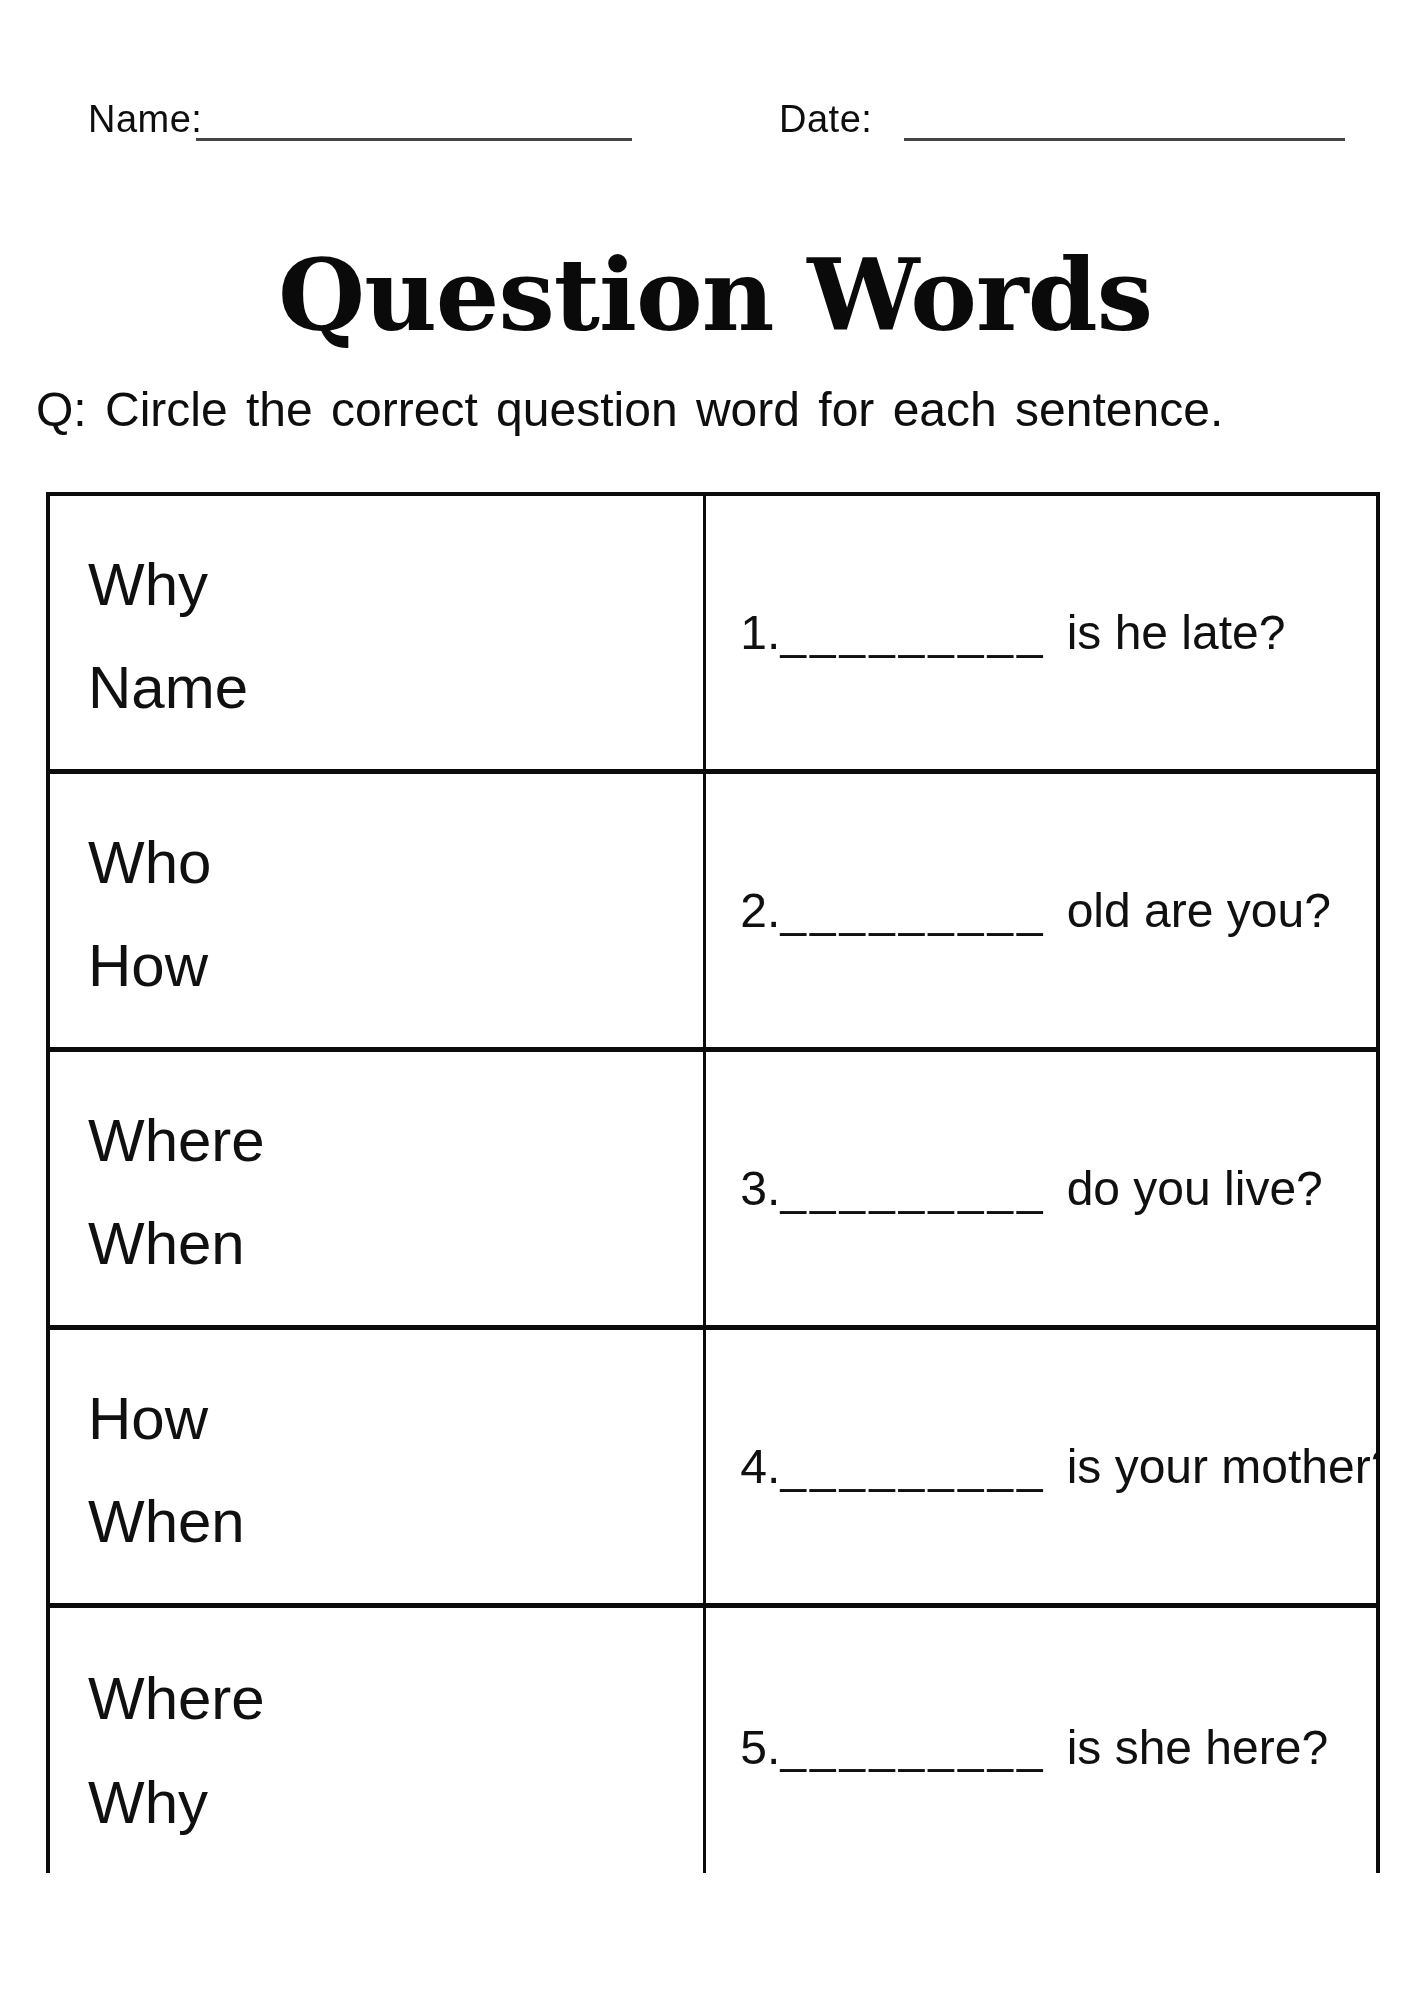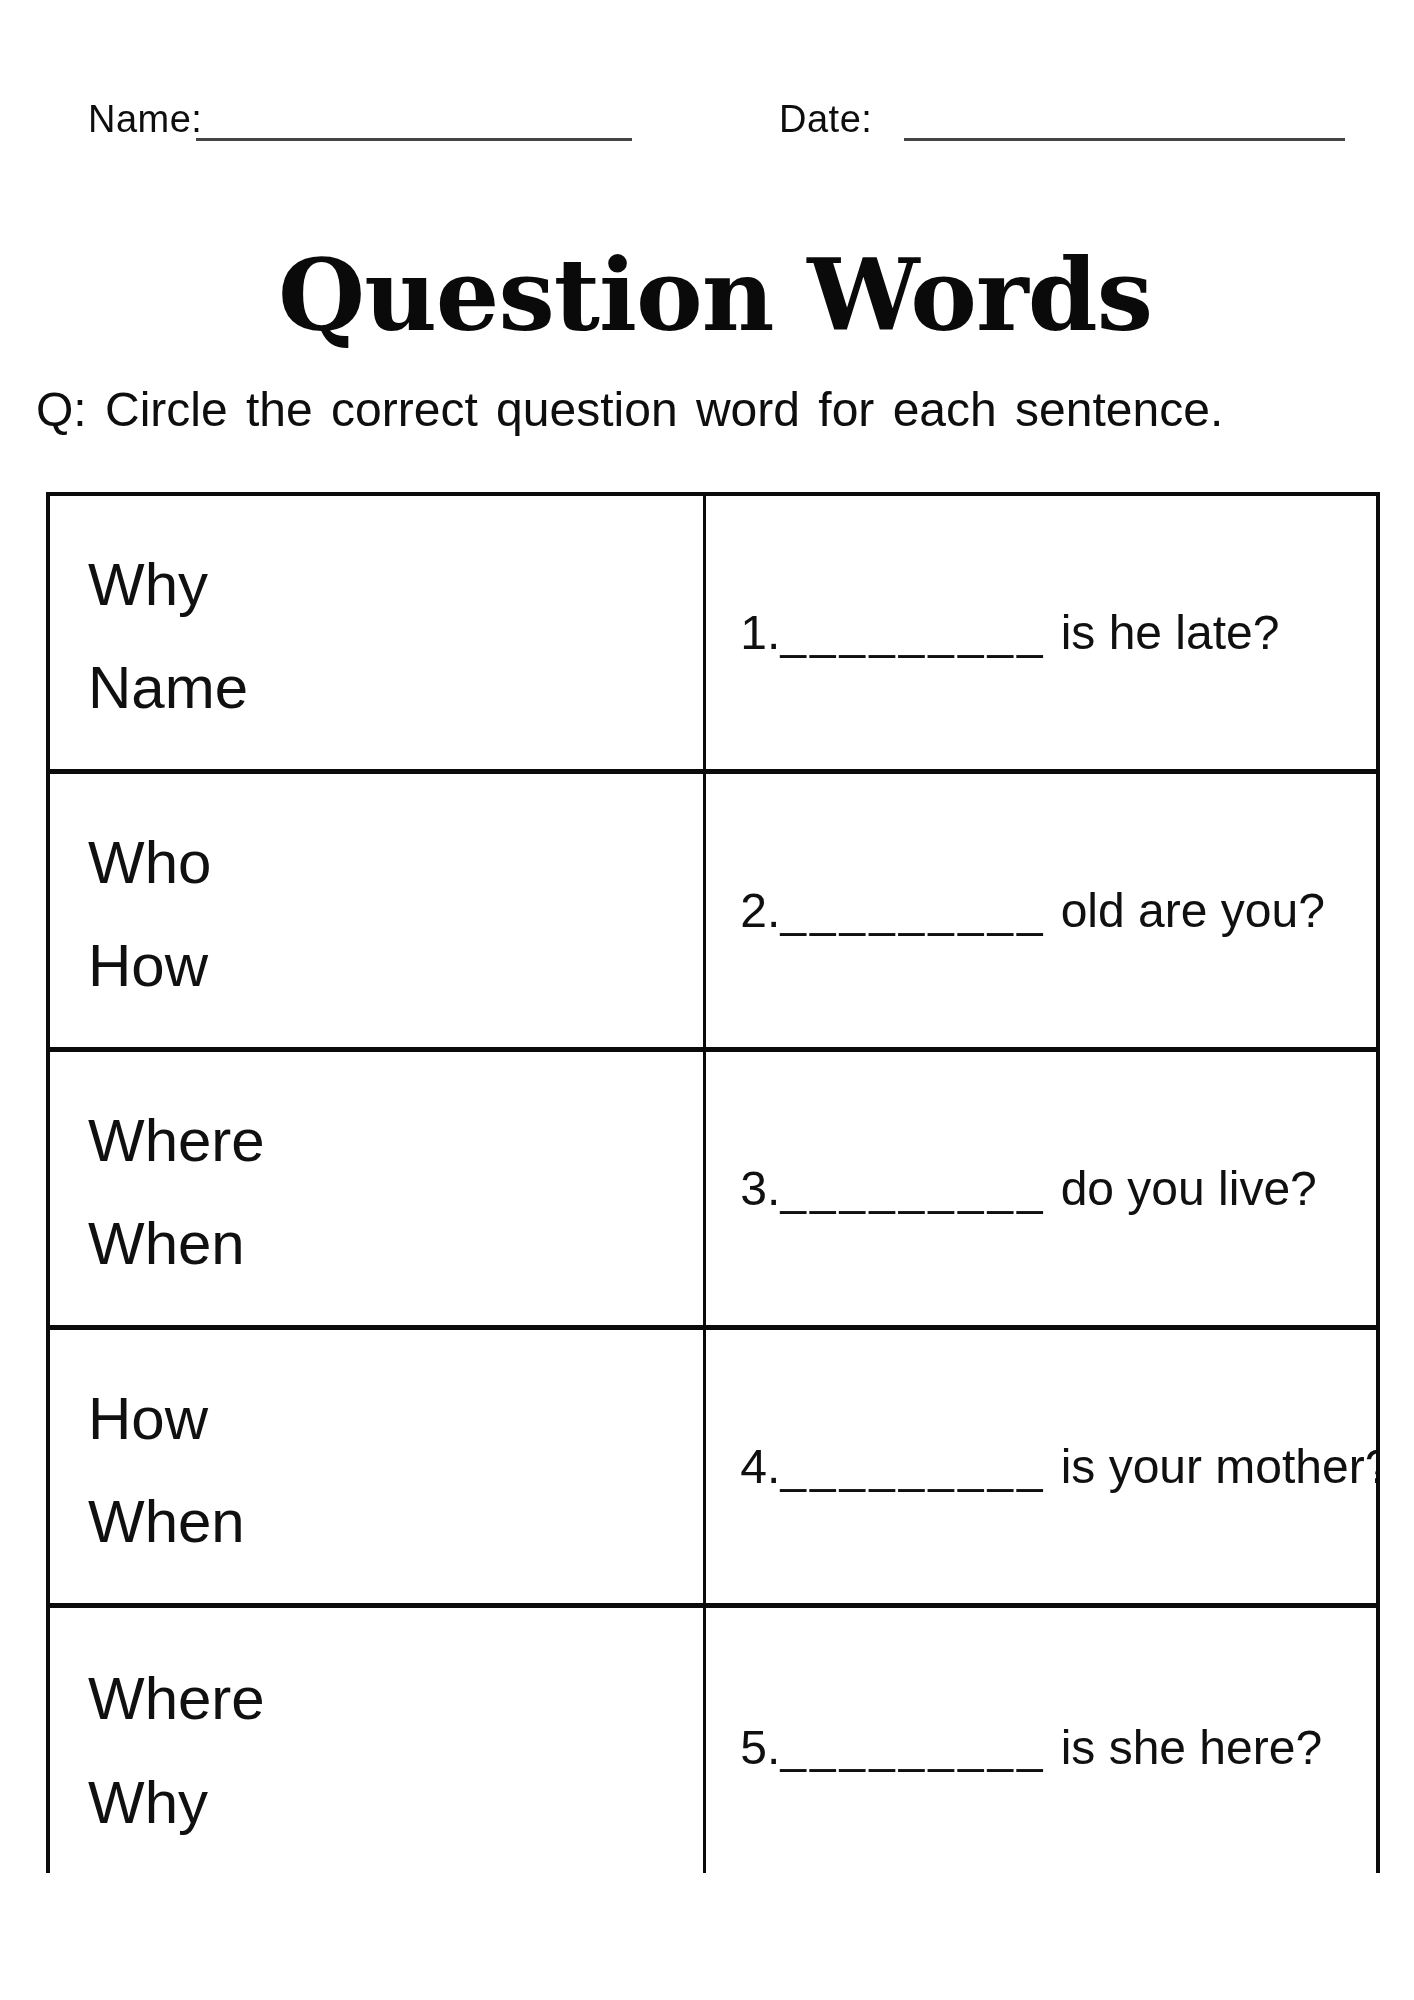--- a/index.html
+++ b/index.html
@@ -100,21 +100,21 @@
     padding-left: 34px;
     white-space: nowrap;
     font-size: 48px;
     color: #101010;
   }
   .num { letter-spacing: 0; }
   .blank {
     letter-spacing: 4px;
     font-size: 46px;
   }
-  .qtext { margin-left: 14px; }
+  .qtext { margin-left: 20px; }
 </style>
 </head>
 <body>
 
 <div class="page">
 
   <span class="hlabel name">Name:</span>
   <div class="hline name"></div>
 
   <span class="hlabel date">Date:</span>

